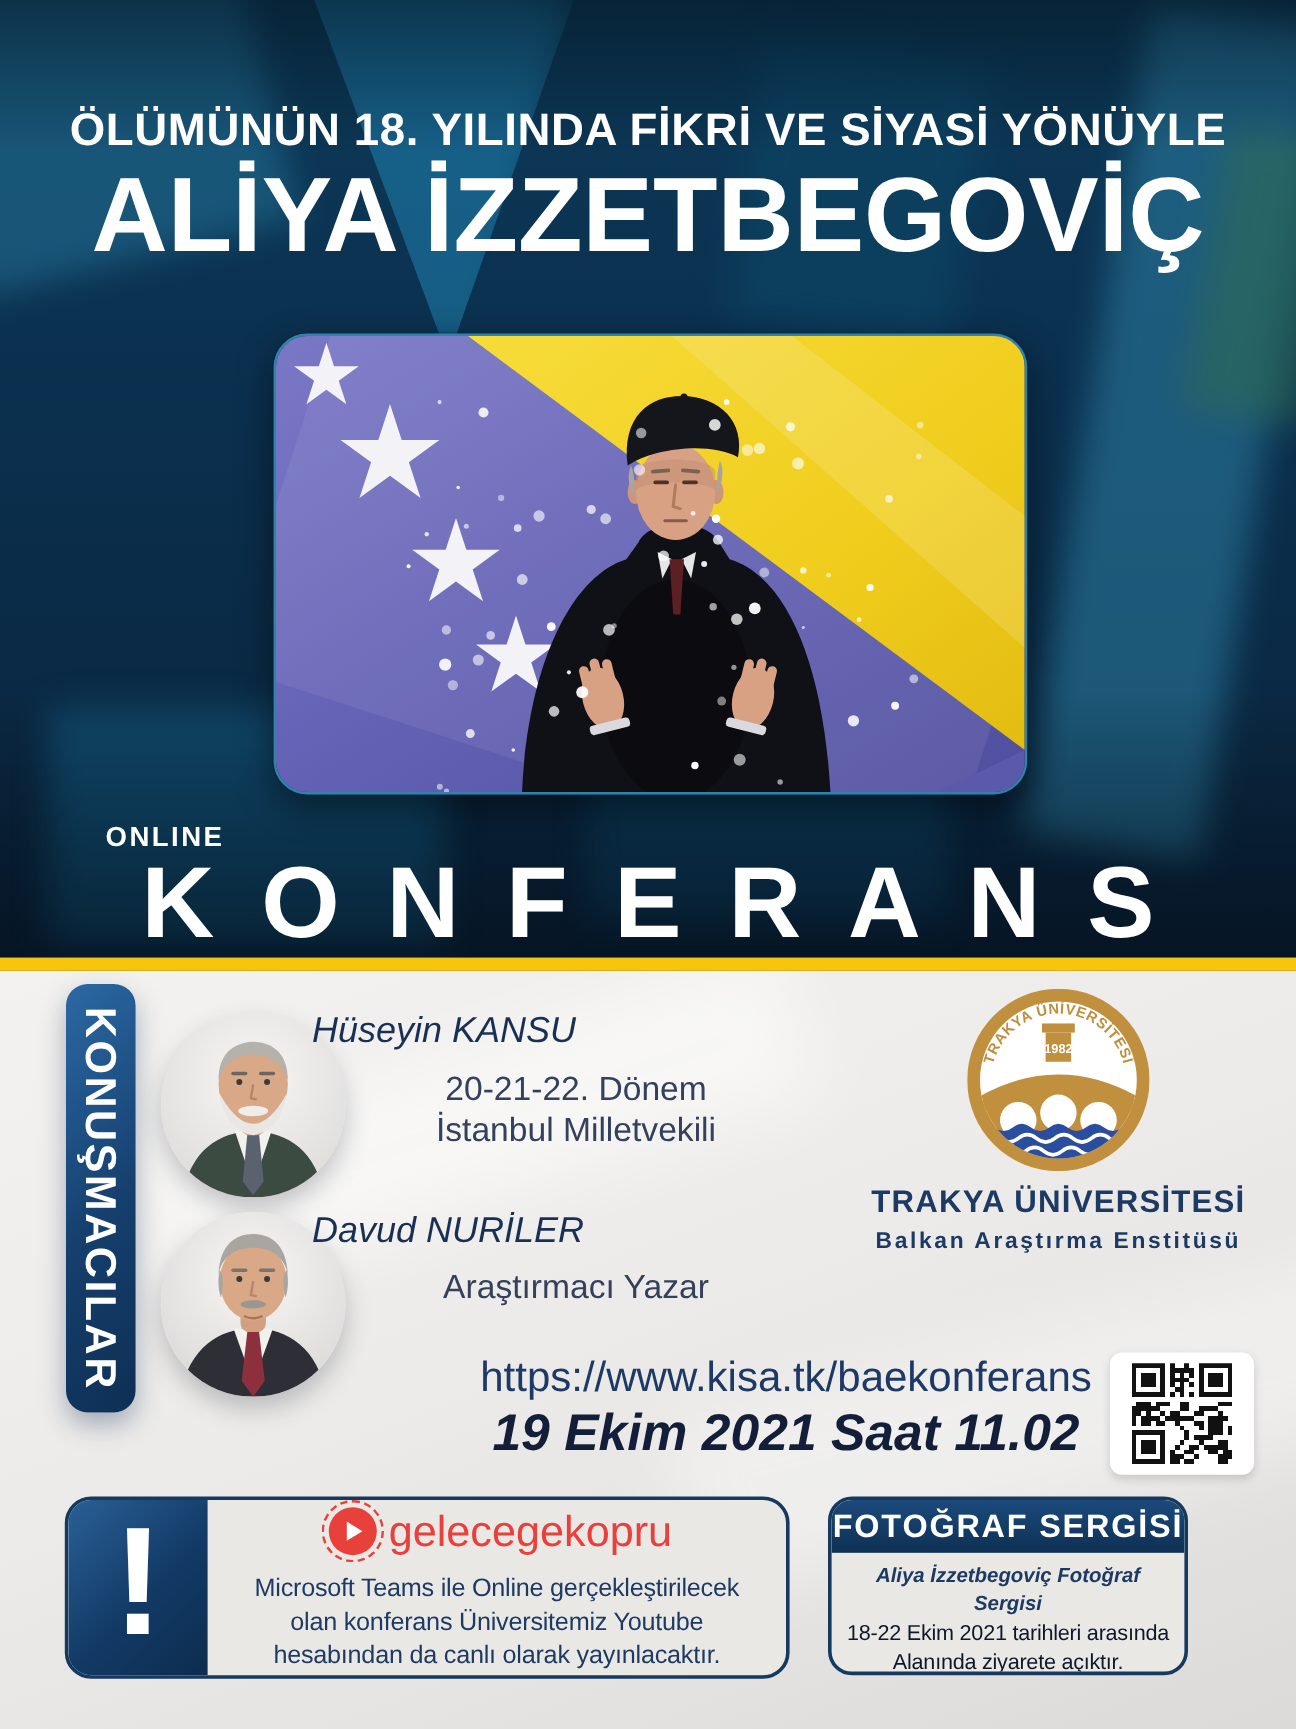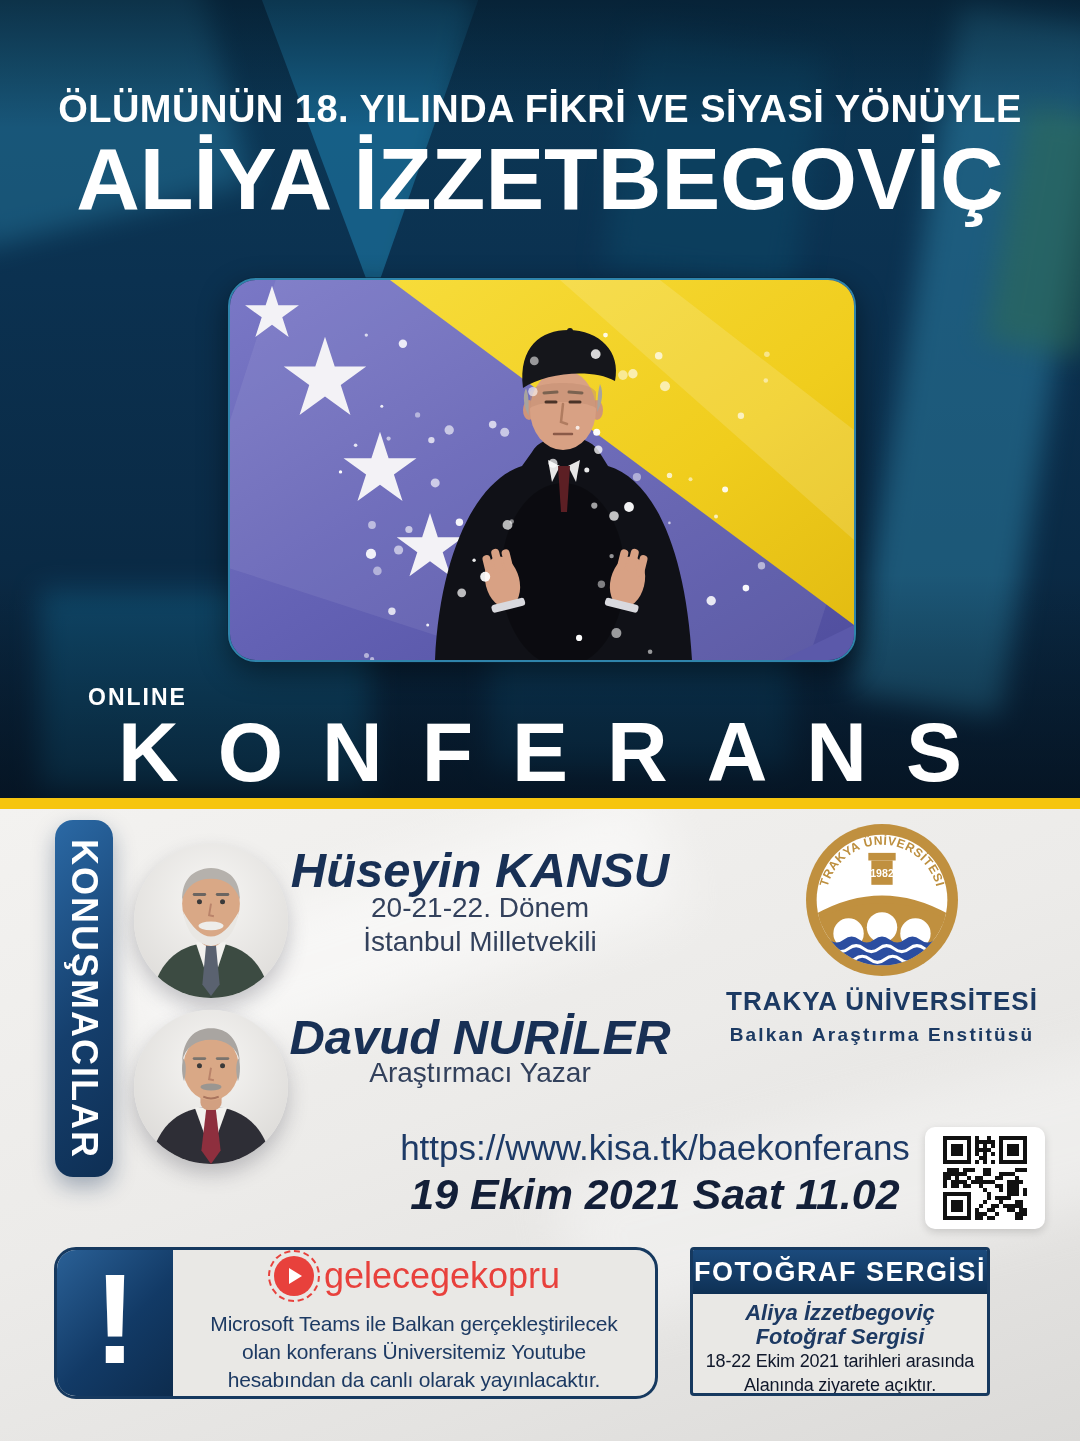--- a/index.html
+++ b/index.html
@@ -45,22 +45,22 @@
   
   #speakers-pill{position:absolute;left:55px;top:11px;width:58px;height:357px;border-radius:18px;
     background:linear-gradient(135deg,#2b69a5 0%,#153f6d 55%,#0e2f54 100%);
     box-shadow:0 10px 22px rgba(20,50,90,.35);display:flex;align-items:center;justify-content:center;}
   #speakers-pill span{transform:rotate(90deg);white-space:nowrap;color:#fff;font-size:36px;font-weight:700;letter-spacing:2px;}
   
   .speaker-photo{position:absolute;left:134px;width:154px;height:154px;border-radius:50%;overflow:hidden;
     box-shadow:0 10px 20px rgba(60,60,75,.28);background:#ececea;}
   #photo-1{top:35px;} #photo-2{top:201px;}
   
-  .speaker-name{position:absolute;left:260px;width:440px;text-align:center;
-    color:#183055;font-size:49px;font-weight:700;font-style:italic;}
+  .speaker-name{position:absolute;left:260px;width:440px;
+    color:#183055;font-size:30px;font-weight:400;font-style:italic;}
   #name-1{top:33px;} #name-2{top:200px;}
   .speaker-role{position:absolute;left:260px;width:440px;text-align:center;color:#33415c;font-size:28px;line-height:34px;}
   #role-1{top:82px;} #role-2{top:247px;}
   
   #uni-logo{position:absolute;left:806px;top:15px;width:152px;height:152px;}
   #uni-name{position:absolute;left:702px;top:177px;width:360px;text-align:center;
     color:#1c3a63;font-size:26px;font-weight:800;letter-spacing:1px;}
   #uni-institute{position:absolute;left:702px;top:215px;width:360px;text-align:center;
     color:#1c3a63;font-size:19px;font-weight:700;letter-spacing:2.2px;}
   
@@ -79,25 +79,25 @@
   #excl-panel .mark{color:#fff;font-size:128px;font-weight:900;line-height:1;margin-top:-8px;}
   #broadcast-content{flex:1;display:flex;flex-direction:column;align-items:center;justify-content:center;padding:8px 8px 10px 8px;}
   #yt-row{display:flex;align-items:center;gap:4px;margin-bottom:8px;}
   #yt-badge{position:relative;width:52px;height:52px;display:flex;align-items:center;justify-content:center;}
   #yt-badge .ring{position:absolute;inset:0;border:2px dashed #e8413c;border-radius:50%;}
   #yt-badge .disc{width:40px;height:40px;background:#e8413c;border-radius:50%;display:flex;align-items:center;justify-content:center;}
   #yt-badge .play{width:0;height:0;border-left:13px solid #fff;border-top:8px solid transparent;border-bottom:8px solid transparent;margin-left:3px;}
   #yt-channel{color:#e8413c;font-size:36px;font-weight:400;}
   .broadcast-line{color:#1d3a63;font-size:21px;font-weight:500;line-height:28px;text-align:center;letter-spacing:-.2px;}
   #exhibition-box{position:absolute;left:690px;top:438px;width:300px;height:149px;box-sizing:border-box;
-    border:3px solid #16395f;border-radius:4px;background:#e9e8e5;overflow:hidden;}
+    border:3px solid #16395f;border-radius:20px;background:#e9e8e5;overflow:hidden;}
   #exhibition-header{height:44px;background:linear-gradient(180deg,#1b4a7c,#0e3054);display:flex;align-items:center;justify-content:center;
     color:#fff;font-size:27px;font-weight:800;letter-spacing:1.5px;}
   #exhibition-body{padding:7px 8px;}
-  .exhibition-title{color:#1d3a63;font-size:22px;font-weight:700;font-style:italic;text-align:center;line-height:24px;}
+  .exhibition-title{color:#1d3a63;font-size:17px;font-weight:700;font-style:italic;text-align:center;line-height:24px;}
   .exhibition-line{color:#0f172a;font-size:18px;font-weight:500;text-align:center;line-height:24px;letter-spacing:-.2px;}
 </style>
 </head>
 <body>
 
 <div id="poster">
 
   <div id="top-section">
     <div class="bgshape bs1"></div>
     <div class="bgshape bs2"></div>
@@ -496,21 +496,21 @@
       <div id="broadcast-content">
         <div id="yt-row">
           <span id="yt-badge">
             <span class="ring"></span>
             <span class="disc">
                 <span class="play"></span>
               </span>
           </span>
           <span id="yt-channel">gelecegekopru</span>
         </div>
-        <div class="broadcast-line">Microsoft Teams ile Balkan gerçekleştirilecek</div>
+        <div class="broadcast-line">Microsoft Teams ile Online gerçekleştirilecek</div>
         <div class="broadcast-line">olan konferans Üniversitemiz Youtube</div>
         <div class="broadcast-line">hesabından da canlı olarak yayınlacaktır.</div>
       </div>
     </div>
 
     <div id="exhibition-box">
       <div id="exhibition-header">FOTOĞRAF SERGİSİ</div>
       <div id="exhibition-body">
         <div class="exhibition-title">Aliya İzzetbegoviç Fotoğraf Sergisi</div>
         <div class="exhibition-line">18-22 Ekim 2021 tarihleri arasında</div>

